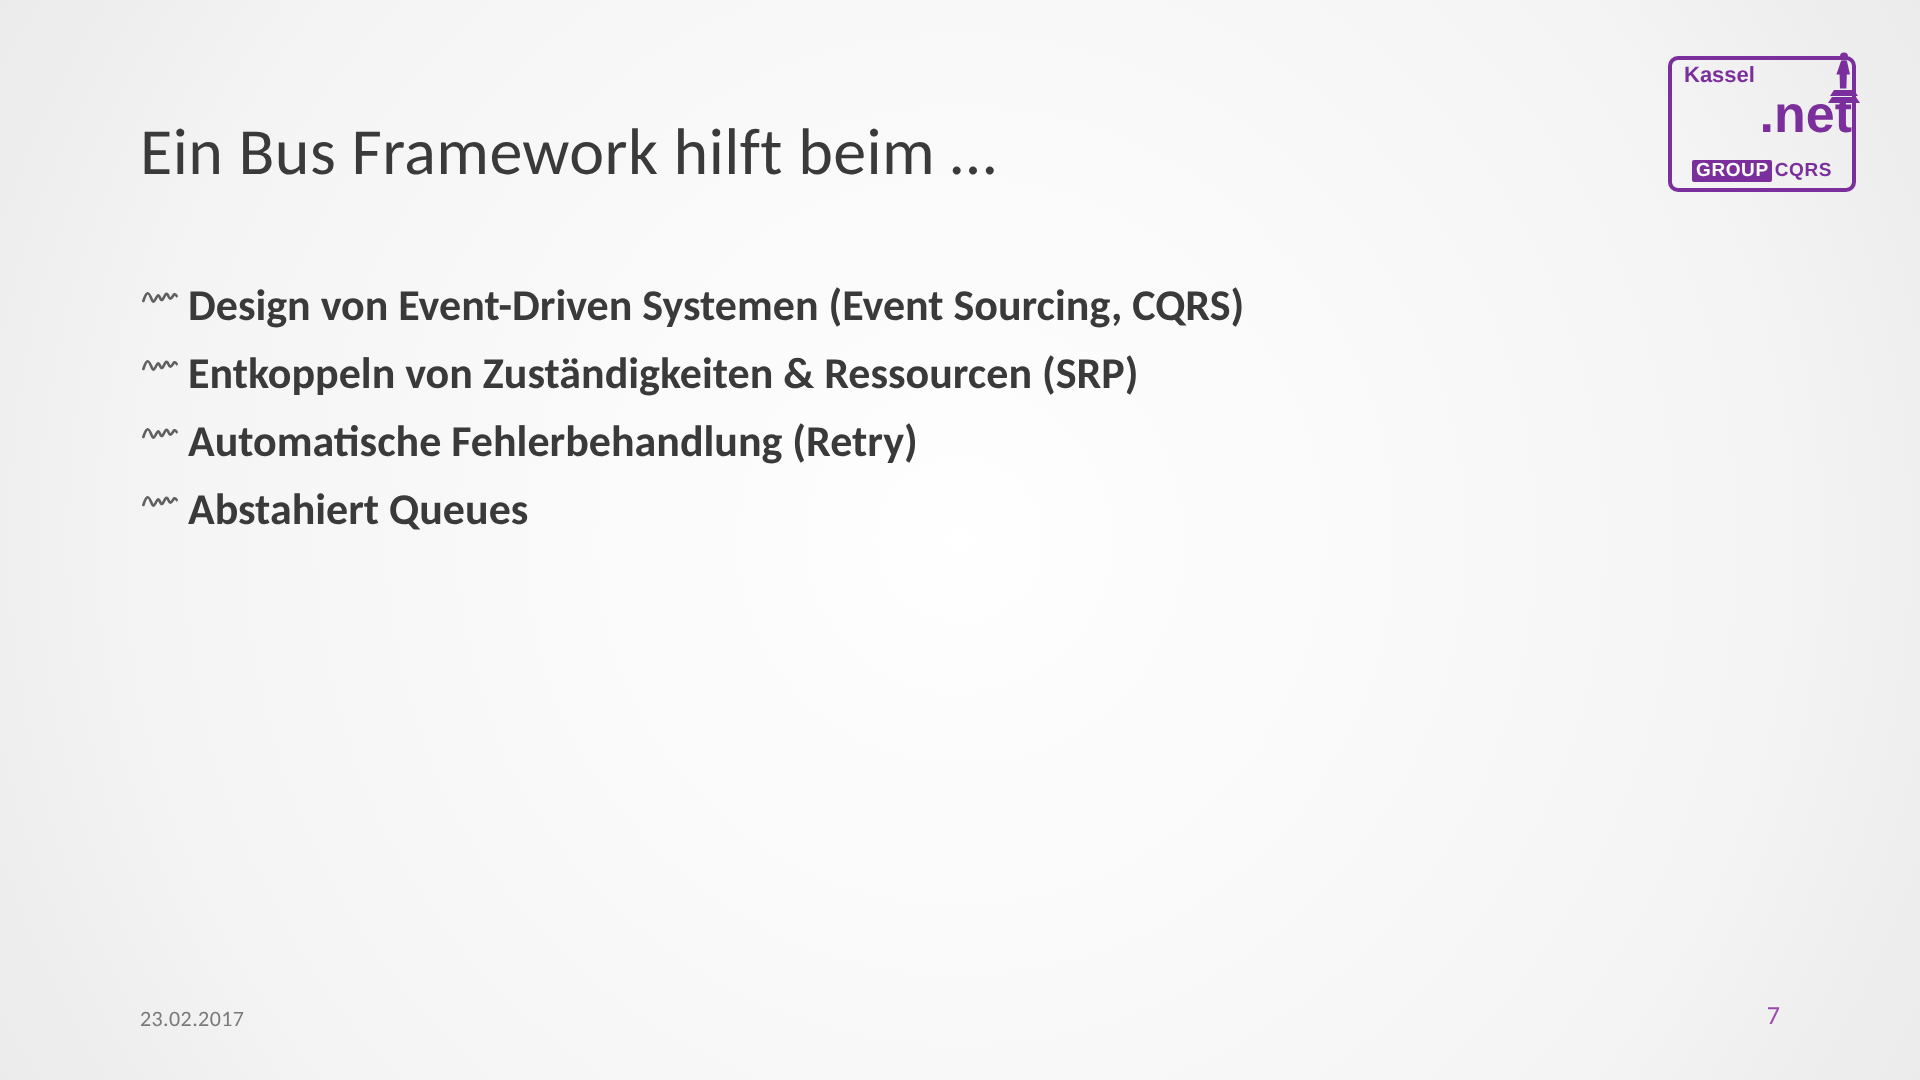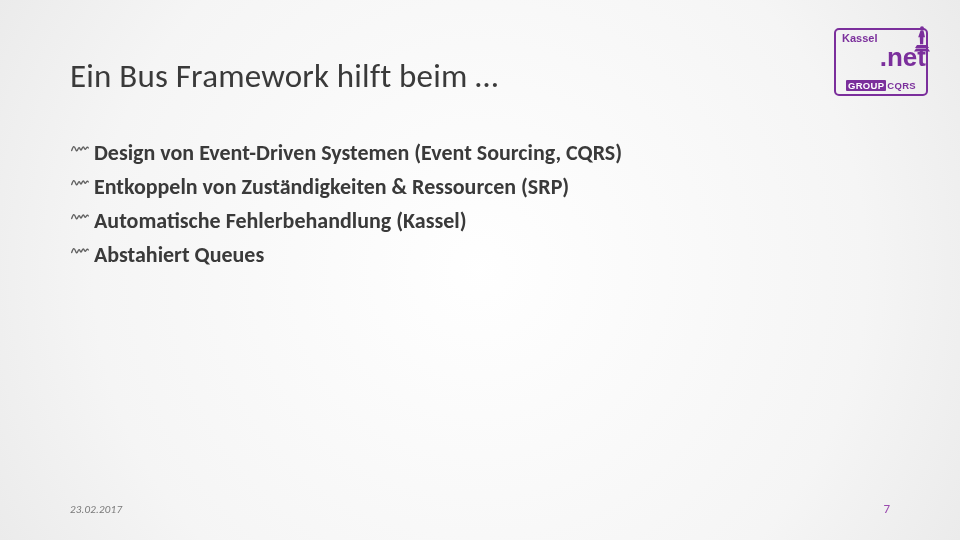--- a/index.html
+++ b/index.html
@@ -55,21 +55,20 @@
     height: 12px;
     display: block;
   }
   .footer-date {
     position: absolute;
     left: 70px;
     bottom: 24px;
     font-size: 11px;
     color: #7a7a7a;
     letter-spacing: 0.2px;
-    font-style: italic;
   }
   .footer-page {
     position: absolute;
     right: 70px;
     bottom: 24px;
     font-size: 13px;
     color: #9a4aae;
   }
   .logo {
     position: absolute;
@@ -172,21 +171,21 @@
           </svg>
       </span>
       <span>Entkoppeln von Zuständigkeiten &amp; Ressourcen (SRP)</span>
     </li>
     <li>
       <span class="bullet-icon">
         <svg viewBox="0 0 24 14">
             <path d="M2 10 C4 4,5 4,7 9 C9 14,10 3,12 8 C14 13,15 2,17 7 C19 12,20 3,22 7" fill="none" stroke="#606060" stroke-width="1.6" stroke-linecap="round"></path>
           </svg>
       </span>
-      <span>Automatische Fehlerbehandlung (Kassel)</span>
+      <span>Automatische Fehlerbehandlung (Retry)</span>
     </li>
     <li>
       <span class="bullet-icon">
         <svg viewBox="0 0 24 14">
             <path d="M2 10 C4 4,5 4,7 9 C9 14,10 3,12 8 C14 13,15 2,17 7 C19 12,20 3,22 7" fill="none" stroke="#606060" stroke-width="1.6" stroke-linecap="round"></path>
           </svg>
       </span>
       <span>Abstahiert Queues</span>
     </li>
   </ul>

